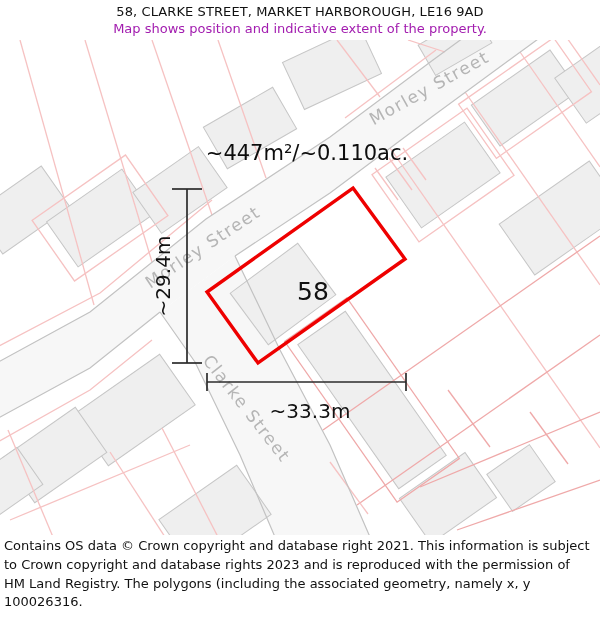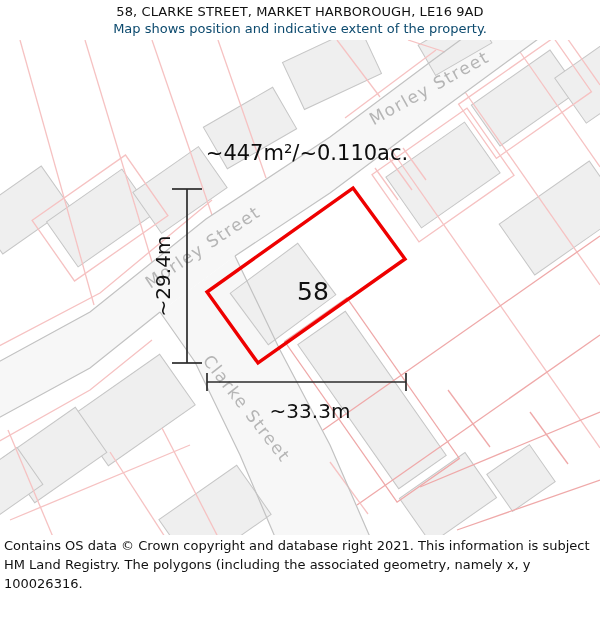--- a/index.html
+++ b/index.html
@@ -1,20 +1,20 @@
 <!DOCTYPE html>
 <html><head>
 <meta charset="utf-8">
 <style>
   html,body{margin:0;padding:0;width:600px;height:625px;background:#ffffff;overflow:hidden;
     font-family:"DejaVu Sans","Liberation Sans",sans-serif;}
   .page{position:relative;width:600px;height:625px;background:#fff;}
   .header{position:absolute;top:0;left:0;width:600px;height:40px;text-align:center;background:#fff;z-index:3;}
   .header .title{font-size:13px;color:#111;padding-top:4px;letter-spacing:.1px;}
-  .header .subtitle{font-size:13px;color:#0c4a6e;margin-top:2px;}
+  .header .subtitle{font-size:13px;color:#a21caf;margin-top:2px;}
   .map-wrap{position:absolute;top:40px;left:0;width:600px;height:495px;background:#fff;overflow:hidden;}
   .footer{position:absolute;top:535px;left:0;width:600px;height:90px;background:#fff;z-index:3;
     font-size:13px;color:#111;line-height:18.8px;padding:2px 4px 16px 4px;box-sizing:border-box;}
   svg text{font-family:"DejaVu Sans","Liberation Sans",sans-serif;}
   .street-name{fill:#b5b5b5;font-size:17px;letter-spacing:1.5px;}
   .dim-label{fill:#111;font-size:20px;}
   .big-label{fill:#0d0d0d;font-size:21px;}
   .plot-number{fill:#111;font-size:25px;}
 </style>
 </head>
@@ -117,17 +117,18 @@
 
       <text class="big-label" x="307" y="160" text-anchor="middle">~447m²/~0.110ac.</text>
       <text class="plot-number" x="313" y="300" text-anchor="middle">58</text>
       <text class="dim-label" transform="translate(170,276) rotate(-90)" text-anchor="middle">~29.4m</text>
       <text class="dim-label" x="310" y="418" text-anchor="middle">~33.3m</text>
     </svg>
   </div>
 
   <div class="footer">
     <div>Contains OS data © Crown copyright and database right 2021. This information is subject</div>
+    <div>to Crown copyright and database rights 2023 and is reproduced with the permission of</div>
     <div>HM Land Registry. The polygons (including the associated geometry, namely x, y</div>
     <div>100026316.</div>
   </div>
 
 </div>
 
 </body></html>

